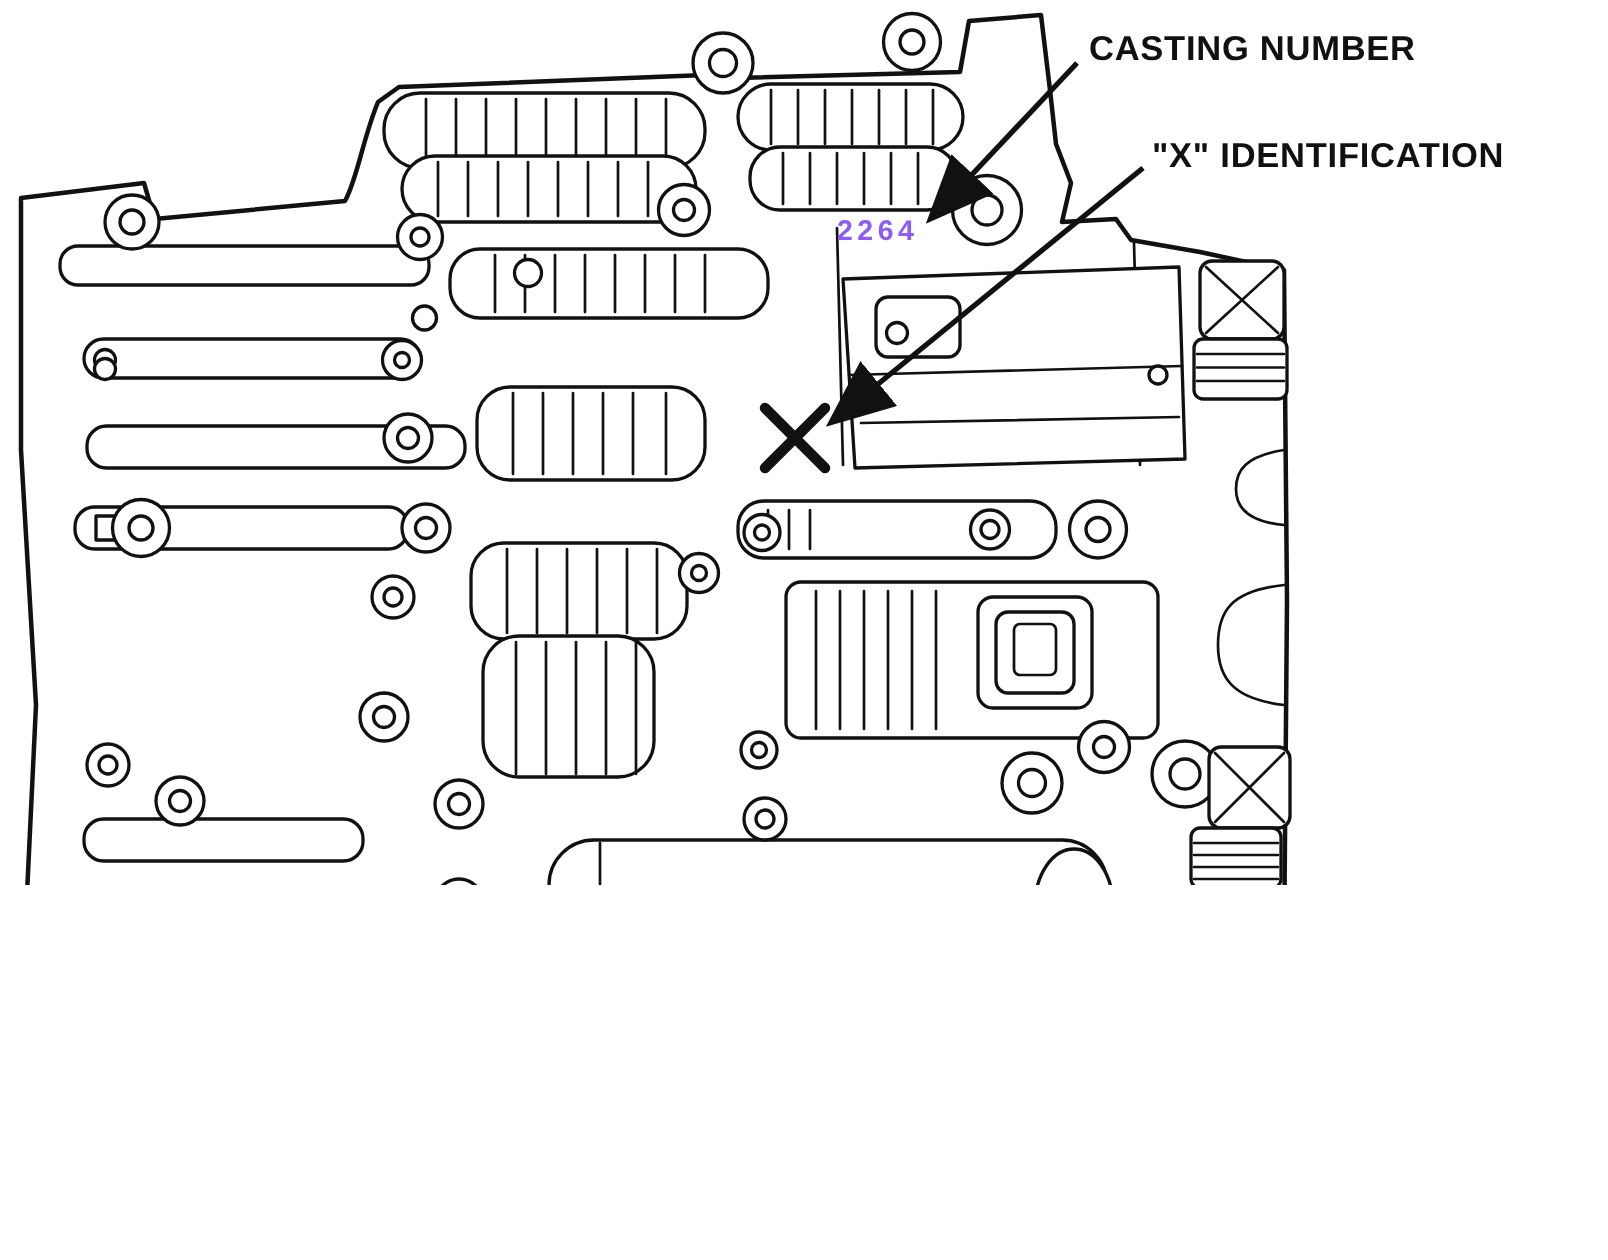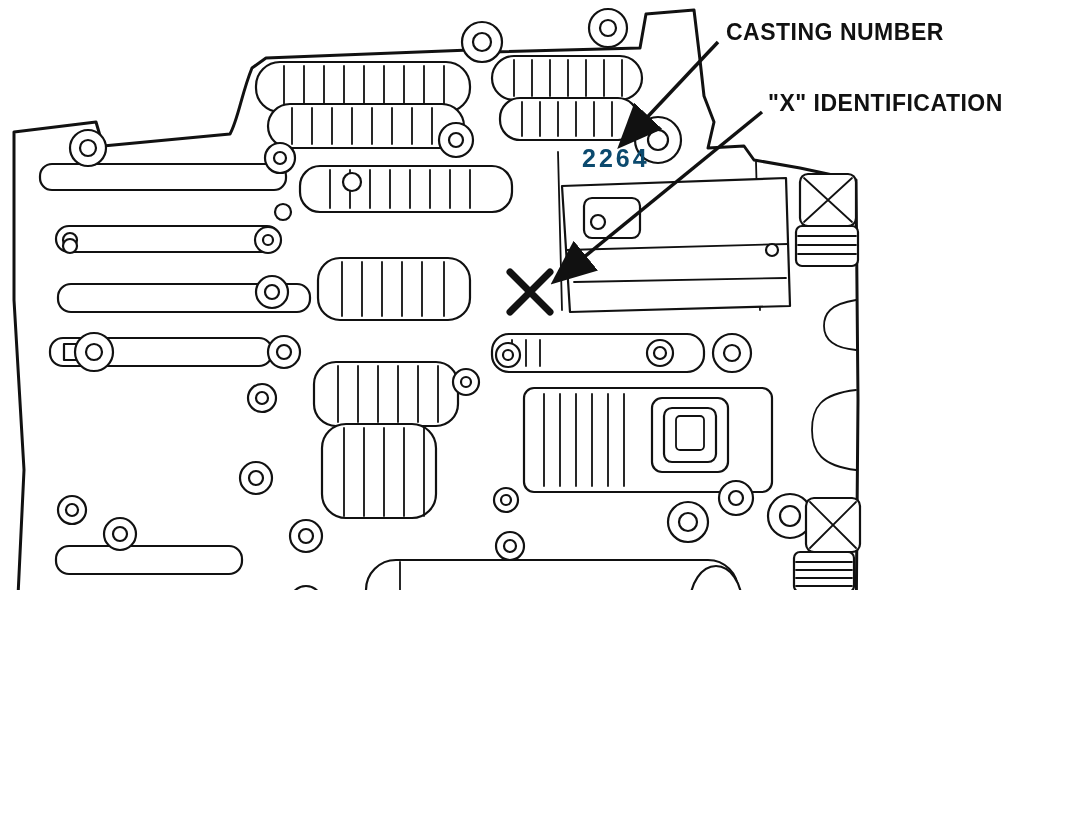--- a/index.html
+++ b/index.html
@@ -26,25 +26,24 @@
     font-weight: 700;
     font-size: 23px;
     letter-spacing: 0.5px;
     white-space: nowrap;
   }
   .casting-label   { left: 726px; top: 19px; }
   .xid-label       { left: 768px; top: 90px; }
   .casting-value {
     position: absolute;
     left: 558px; top: 144px;
-    color: #0c4a6e;
+    color: #8b5cf6;
     font-weight: 700;
-    font-size: 25px;
+    font-size: 19px;
     letter-spacing: 3px;
-    margin-left: 24px;
   }
   .fw  { fill: #fff;  stroke: #111; stroke-width: 2.2; stroke-linejoin: round; }
   .out { fill: #fff;  stroke: #111; stroke-width: 3;   stroke-linejoin: round; }
   .thin{ fill: none;  stroke: #111; stroke-width: 1.8; stroke-linecap: round; }
   .ink { fill: #111;  stroke: none; }
   .ptr { stroke: #111; stroke-width: 3.5; }
 </style>
 </head>
 <body>
 

